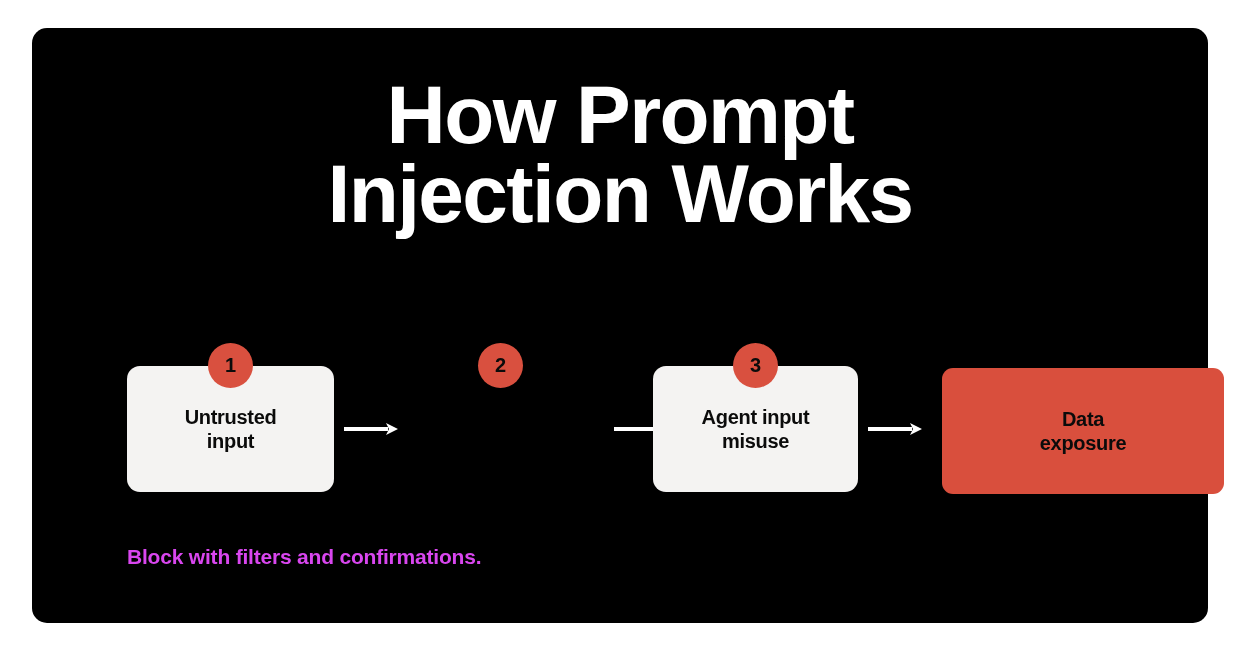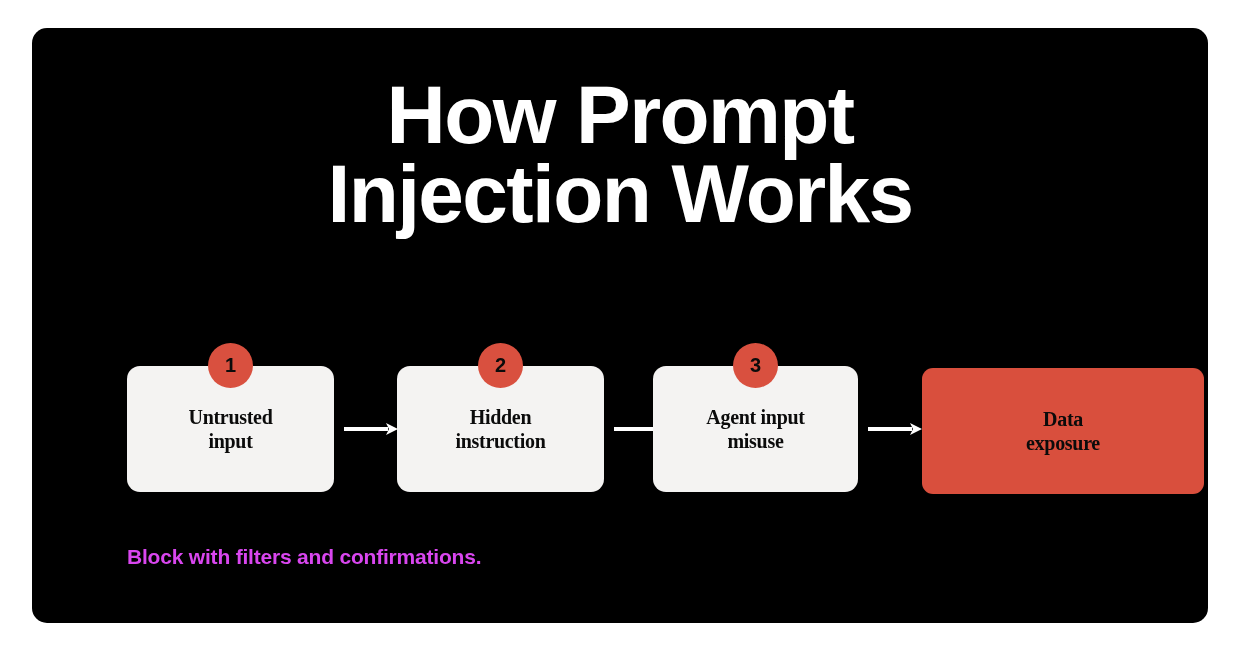--- a/index.html
+++ b/index.html
@@ -69,25 +69,26 @@
     box-sizing: border-box;
     display: flex;
     align-items: center;
     justify-content: center;
   }
   .step.final {
     top: 30px;
     height: 126px;
     background: #d94f3d;
     border-radius: 11px;
+    margin-left: 20px;
   }
 
   .step-label {
     color: #0b0b0b;
-    font-family: Liberation Serif, serif;
+    font-family: Liberation Sans, sans-serif;
     font-weight: 700;
     font-size: 20px;
     line-height: 1.22;
     letter-spacing: -0.3px;
     text-align: center;
     white-space: pre-line;
     padding: 0 10px;
   }
 
   
@@ -149,24 +150,20 @@
         <span>1</span>
       </div>
 
       <div class="arrow" style="left:249px;">
         <svg width="56" height="16" viewBox="0 0 56 16">
           <rect x="0" y="6" width="44" height="4" fill="#ffffff"></rect>
           <path d="M42 2 L54 8 L42 14 L45 8 Z" fill="#ffffff"></path>
         </svg>
       </div>
 
-      <div class="step" style="left:302px; width:207px;">
-        <span class="step-label">Hidden
-instruction</span>
-      </div>
       <div class="badge" style="left:383px;">
         <span>2</span>
       </div>
 
       <div class="arrow" style="left:519px;">
         <svg width="56" height="16" viewBox="0 0 56 16">
           <rect x="0" y="6" width="44" height="4" fill="#ffffff"></rect>
           <path d="M42 2 L54 8 L42 14 L45 8 Z" fill="#ffffff"></path>
         </svg>
       </div>

